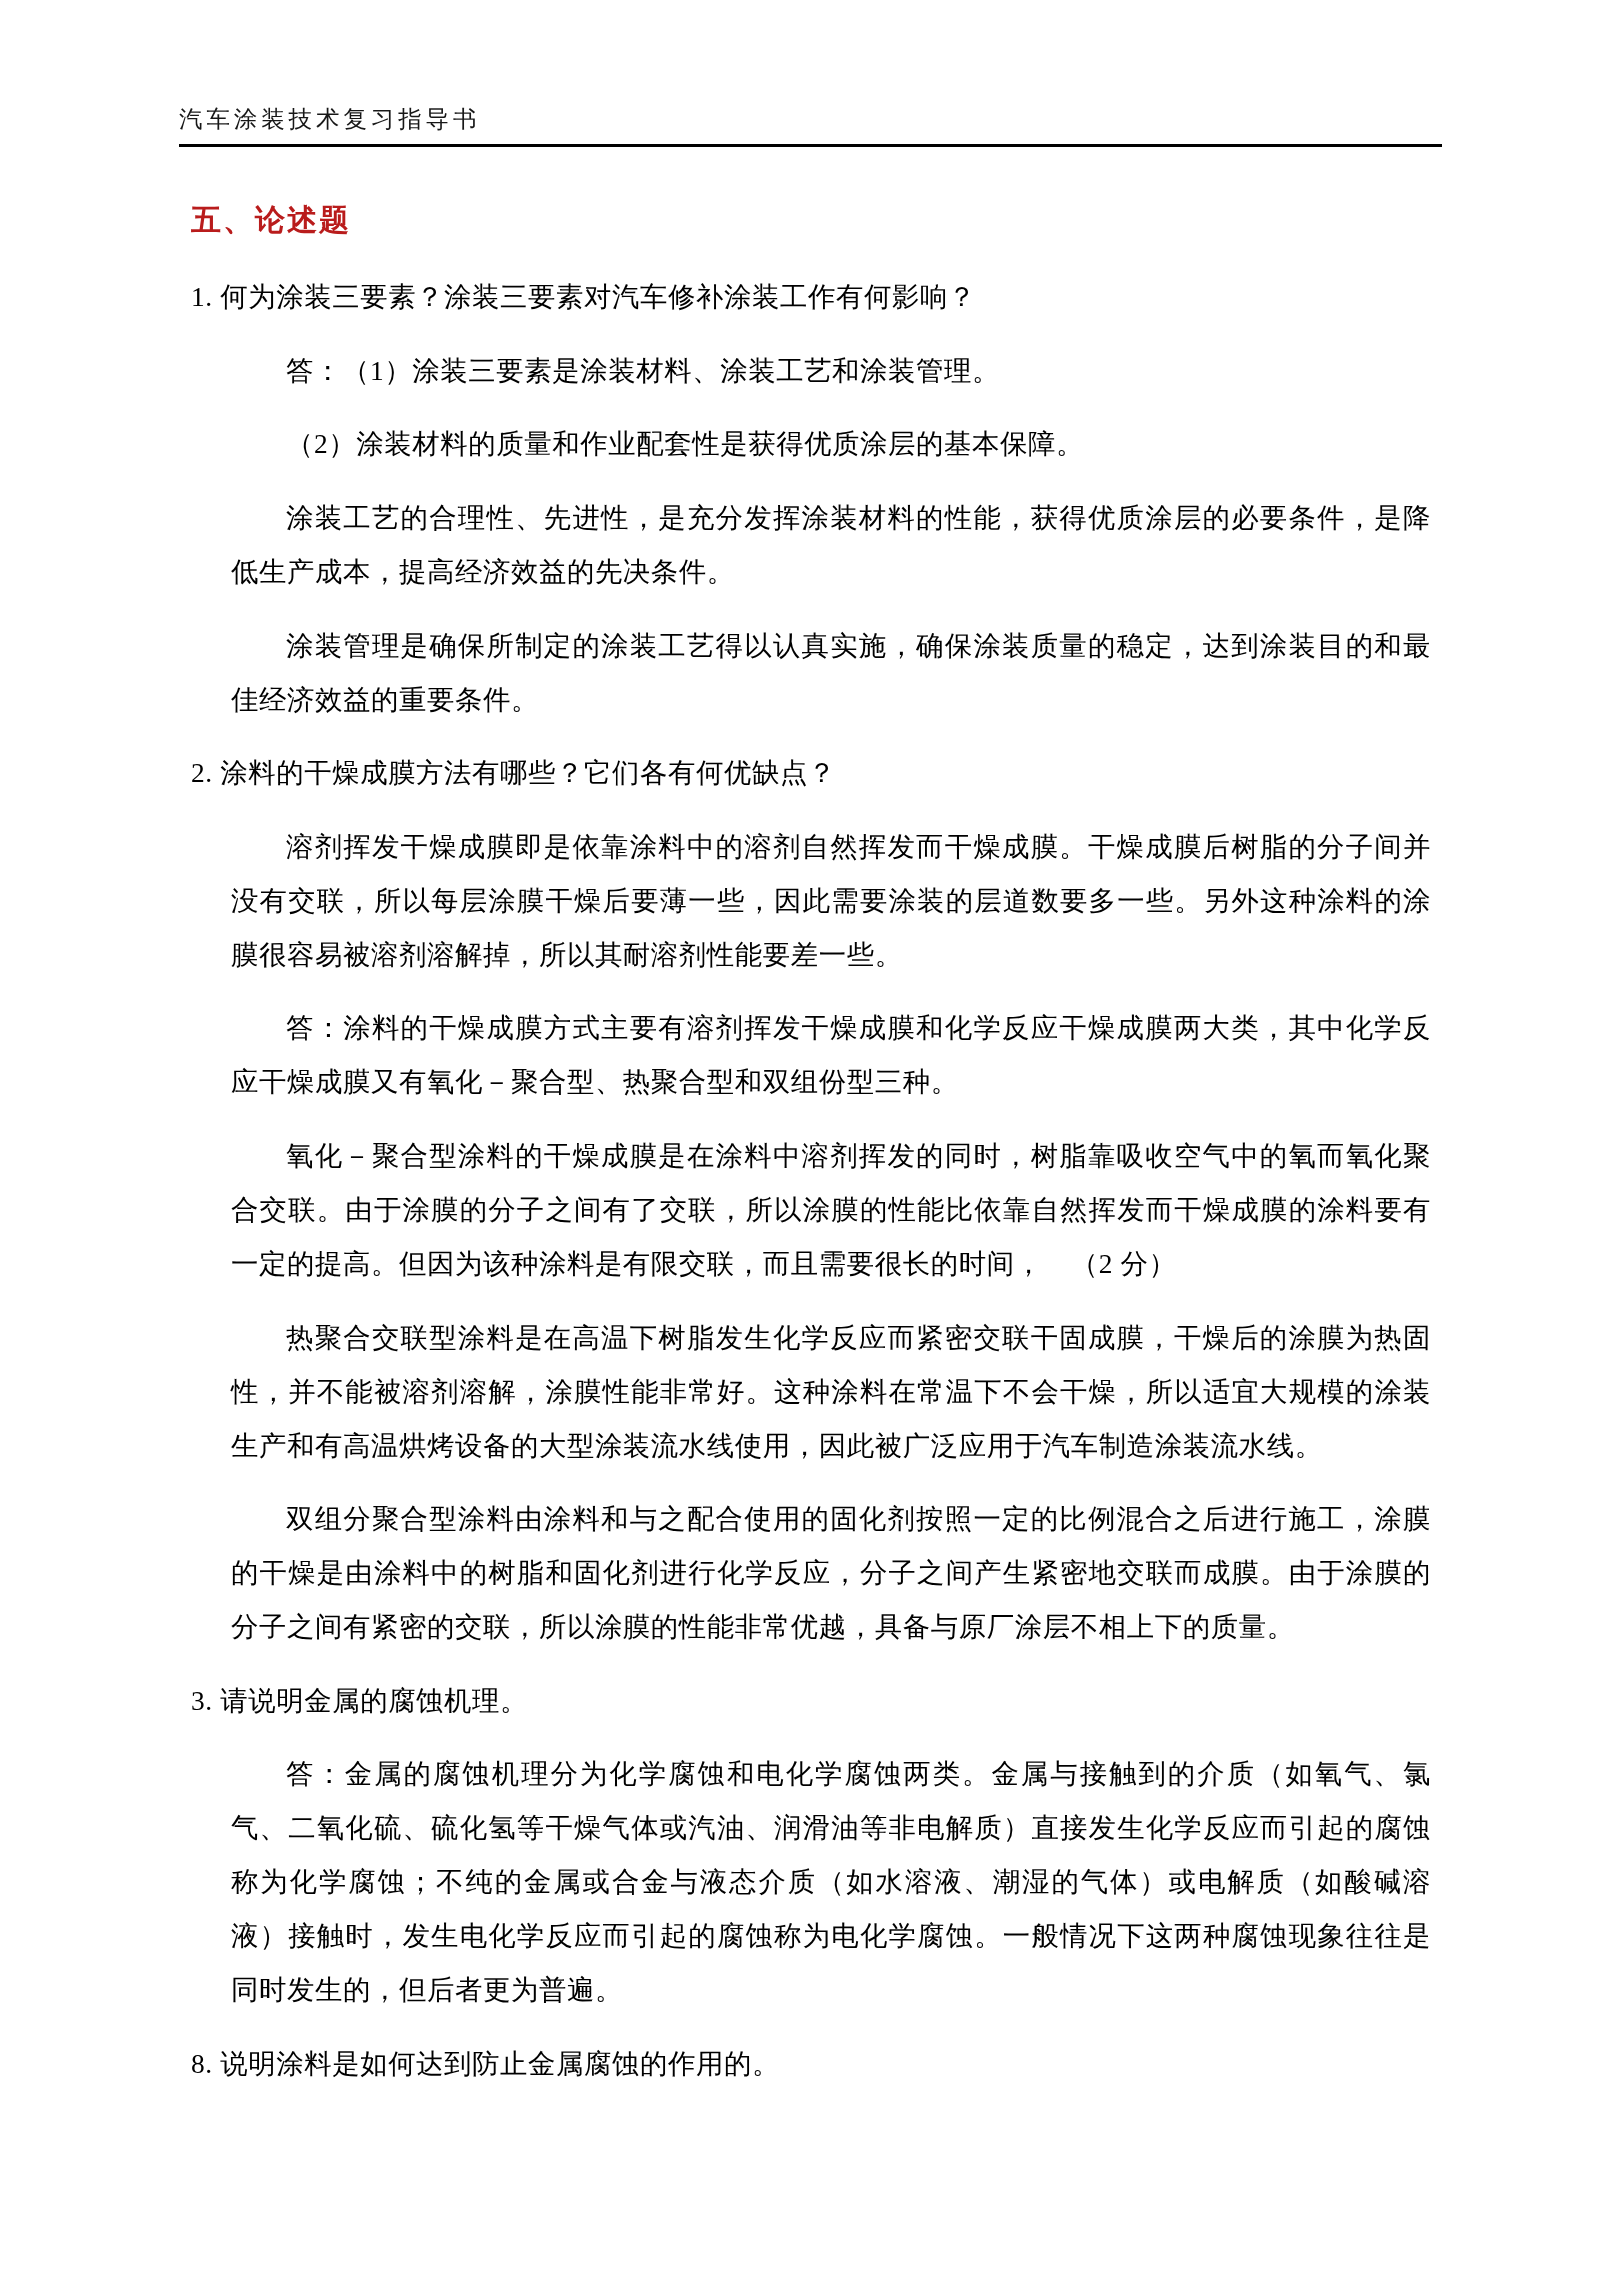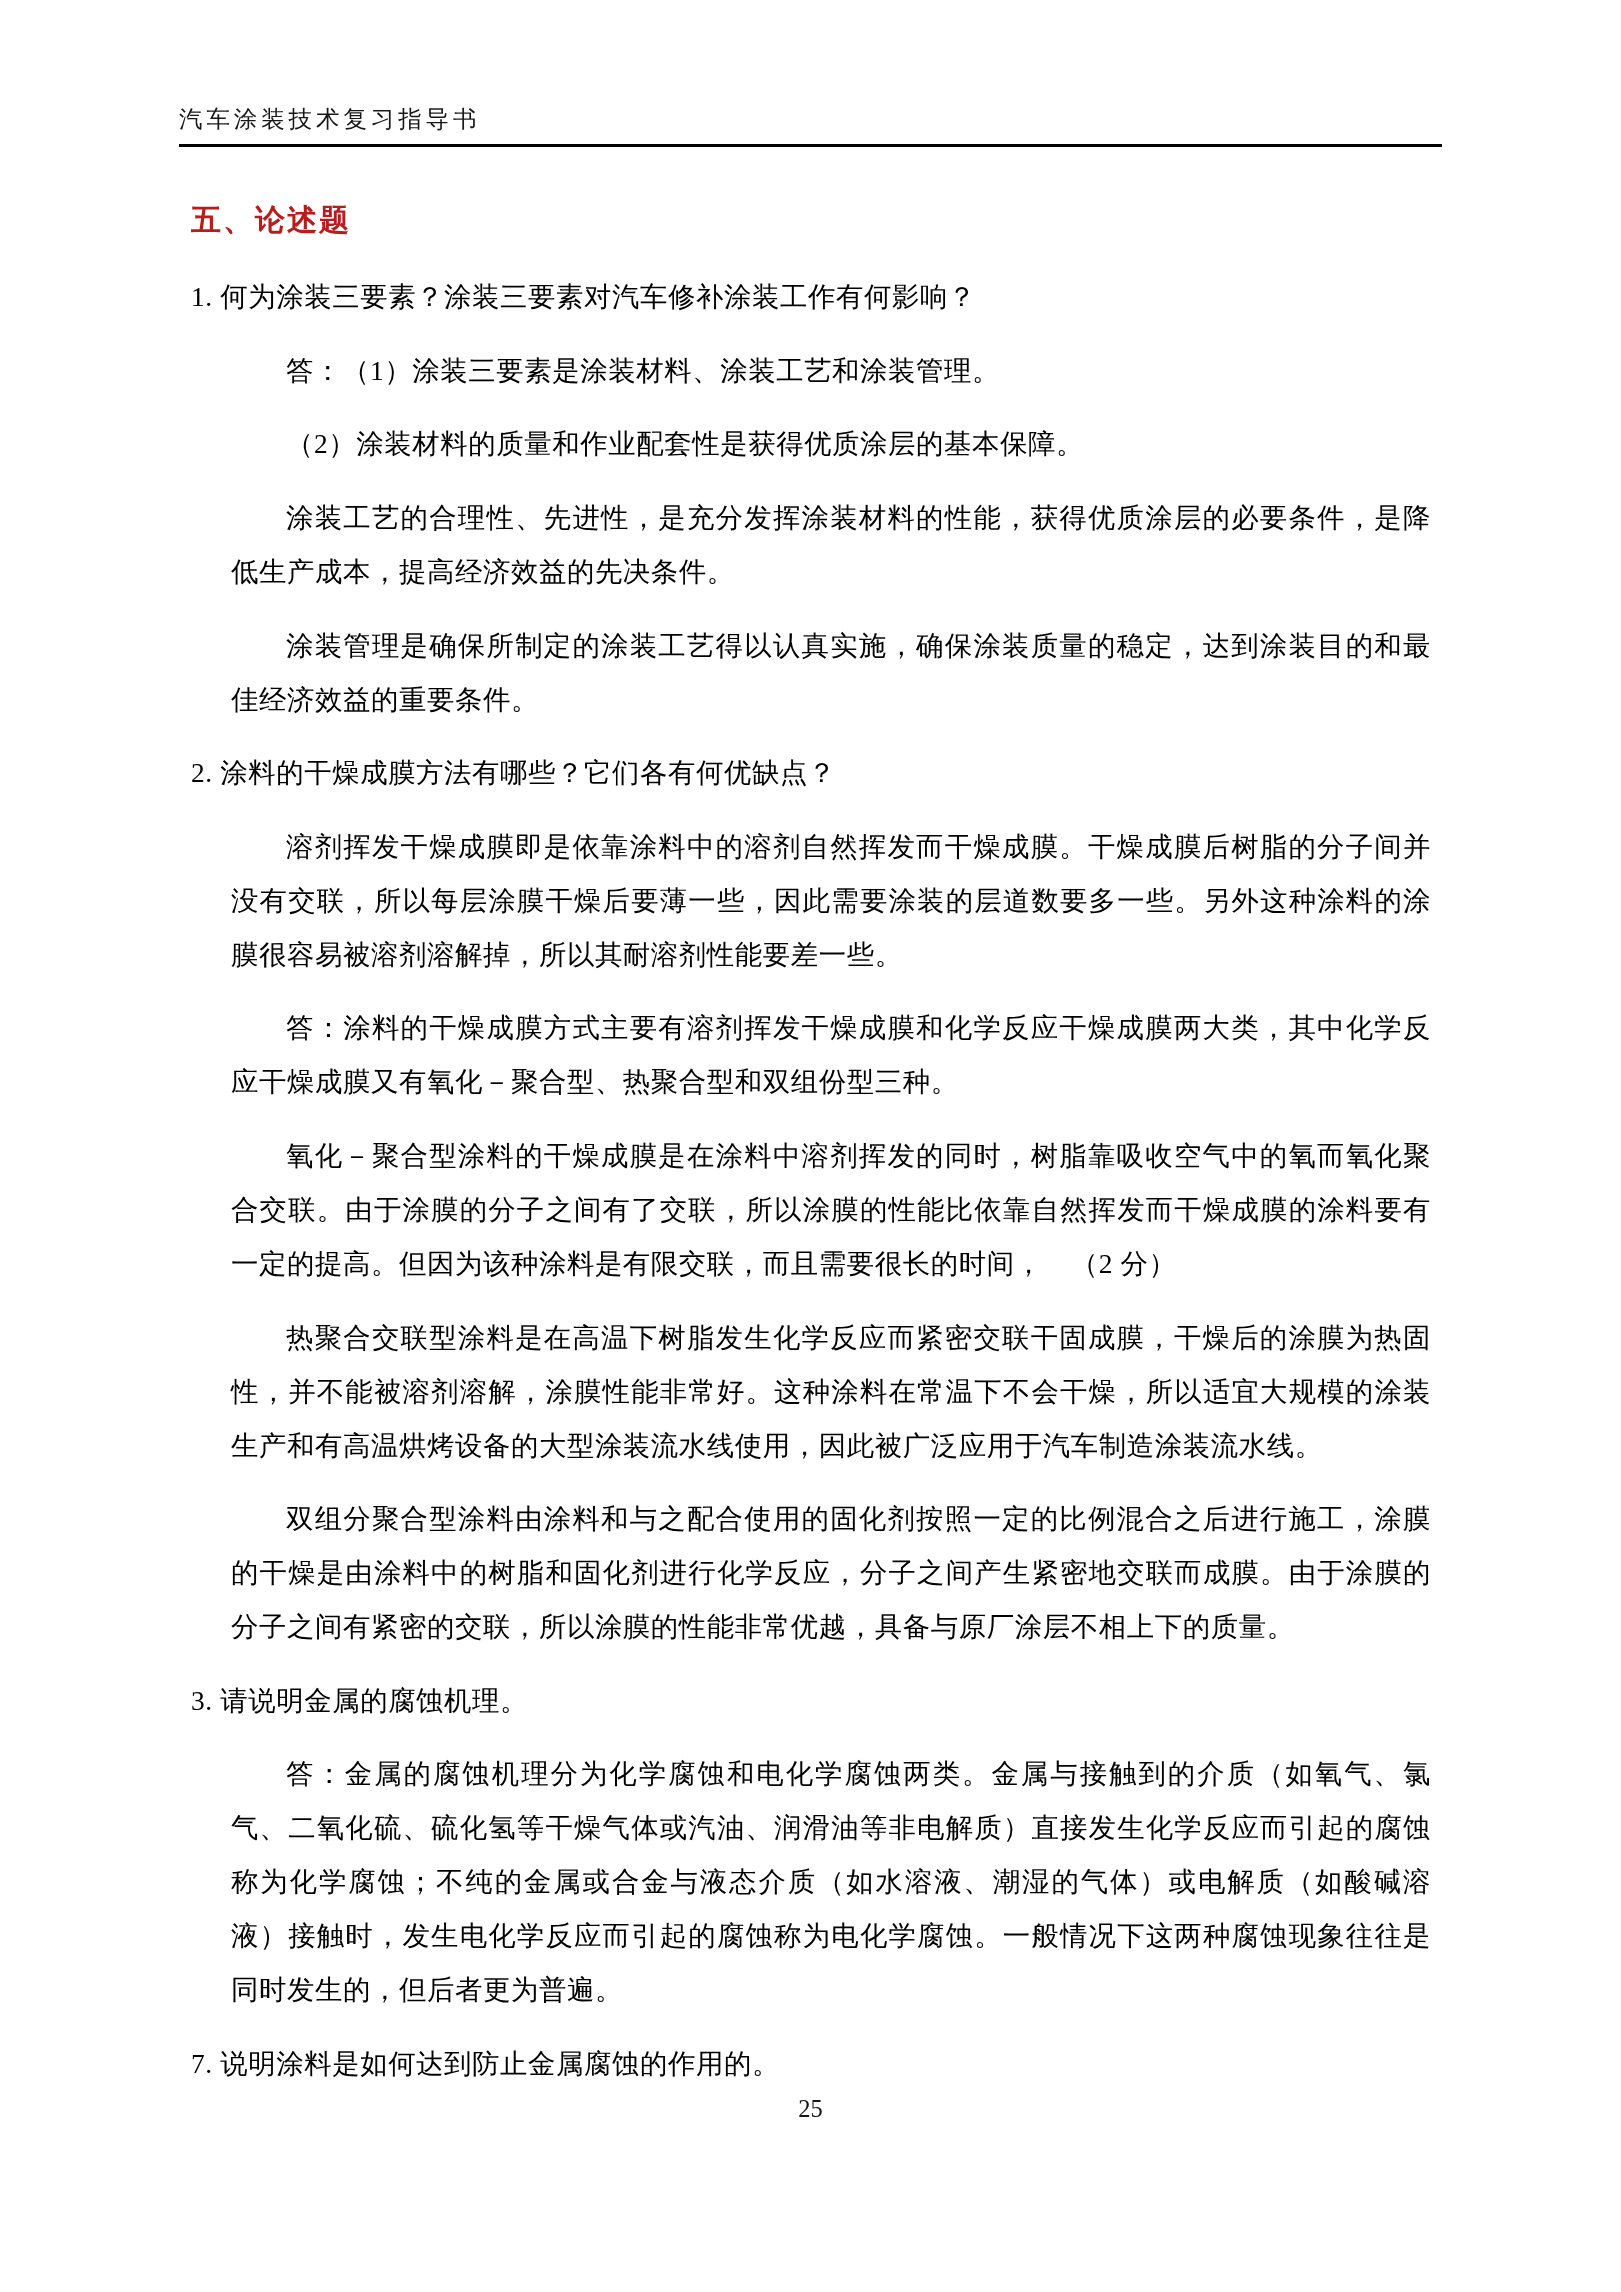--- a/index.html
+++ b/index.html
@@ -100,22 +100,19 @@
     <p class="para answer">氧化－聚合型涂料的干燥成膜是在涂料中溶剂挥发的同时，树脂靠吸收空气中的氧而氧化聚合交联。由于涂膜的分子之间有了交联，所以涂膜的性能比依靠自然挥发而干燥成膜的涂料要有一定的提高。但因为该种涂料是有限交联，而且需要很长的时间，　（2 分）</p>
 
     <p class="para answer">热聚合交联型涂料是在高温下树脂发生化学反应而紧密交联干固成膜，干燥后的涂膜为热固性，并不能被溶剂溶解，涂膜性能非常好。这种涂料在常温下不会干燥，所以适宜大规模的涂装生产和有高温烘烤设备的大型涂装流水线使用，因此被广泛应用于汽车制造涂装流水线。</p>
 
     <p class="para answer">双组分聚合型涂料由涂料和与之配合使用的固化剂按照一定的比例混合之后进行施工，涂膜的干燥是由涂料中的树脂和固化剂进行化学反应，分子之间产生紧密地交联而成膜。由于涂膜的分子之间有紧密的交联，所以涂膜的性能非常优越，具备与原厂涂层不相上下的质量。</p>
 
     <p class="para question">3. 请说明金属的腐蚀机理。</p>
 
     <p class="para answer">答：金属的腐蚀机理分为化学腐蚀和电化学腐蚀两类。金属与接触到的介质（如氧气、氯气、二氧化硫、硫化氢等干燥气体或汽油、润滑油等非电解质）直接发生化学反应而引起的腐蚀称为化学腐蚀；不纯的金属或合金与液态介质（如水溶液、潮湿的气体）或电解质（如酸碱溶液）接触时，发生电化学反应而引起的腐蚀称为电化学腐蚀。一般情况下这两种腐蚀现象往往是同时发生的，但后者更为普遍。</p>
 
-    <p class="para question">7. 说明涂料是如何达到防止金属腐蚀的作用的。</p>
+    <p class="para question">8. 说明涂料是如何达到防止金属腐蚀的作用的。</p>
 
   </div>
 
-  <div class="footer">
-    <span class="page-number">25</span>
-  </div>
 
 </div>
 
 
 </body></html>

